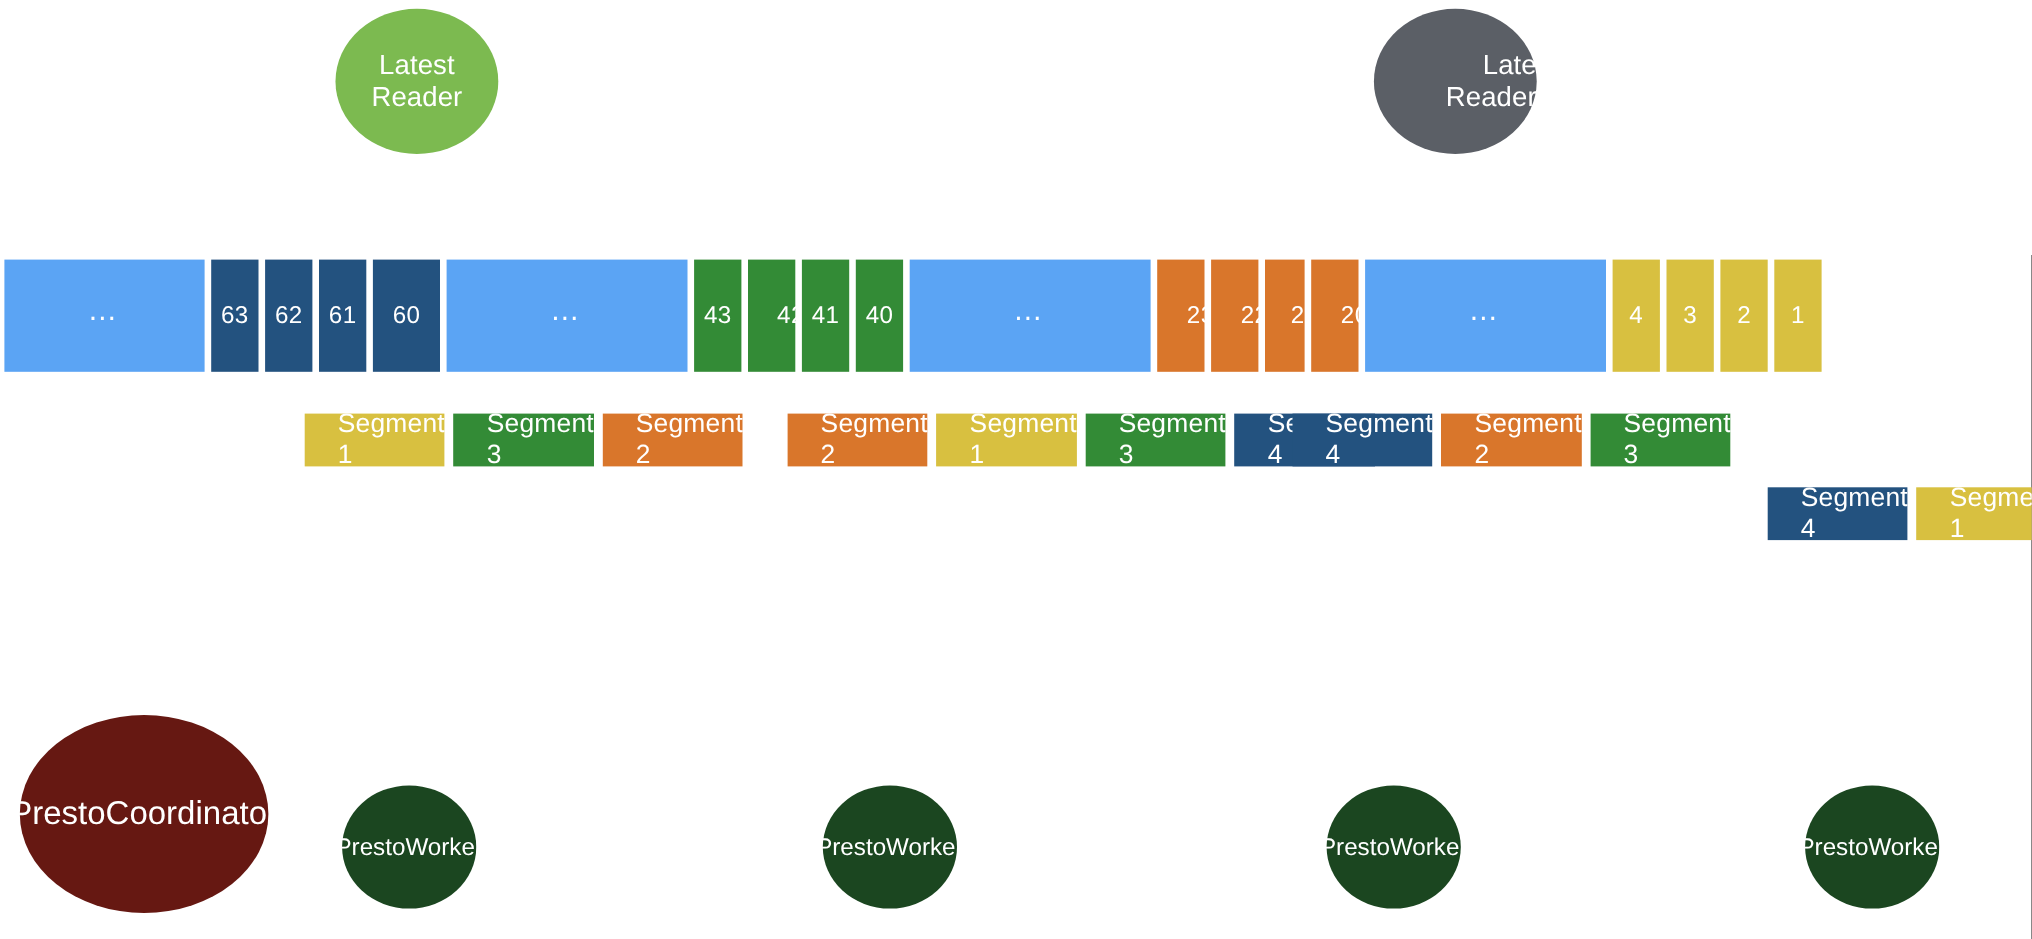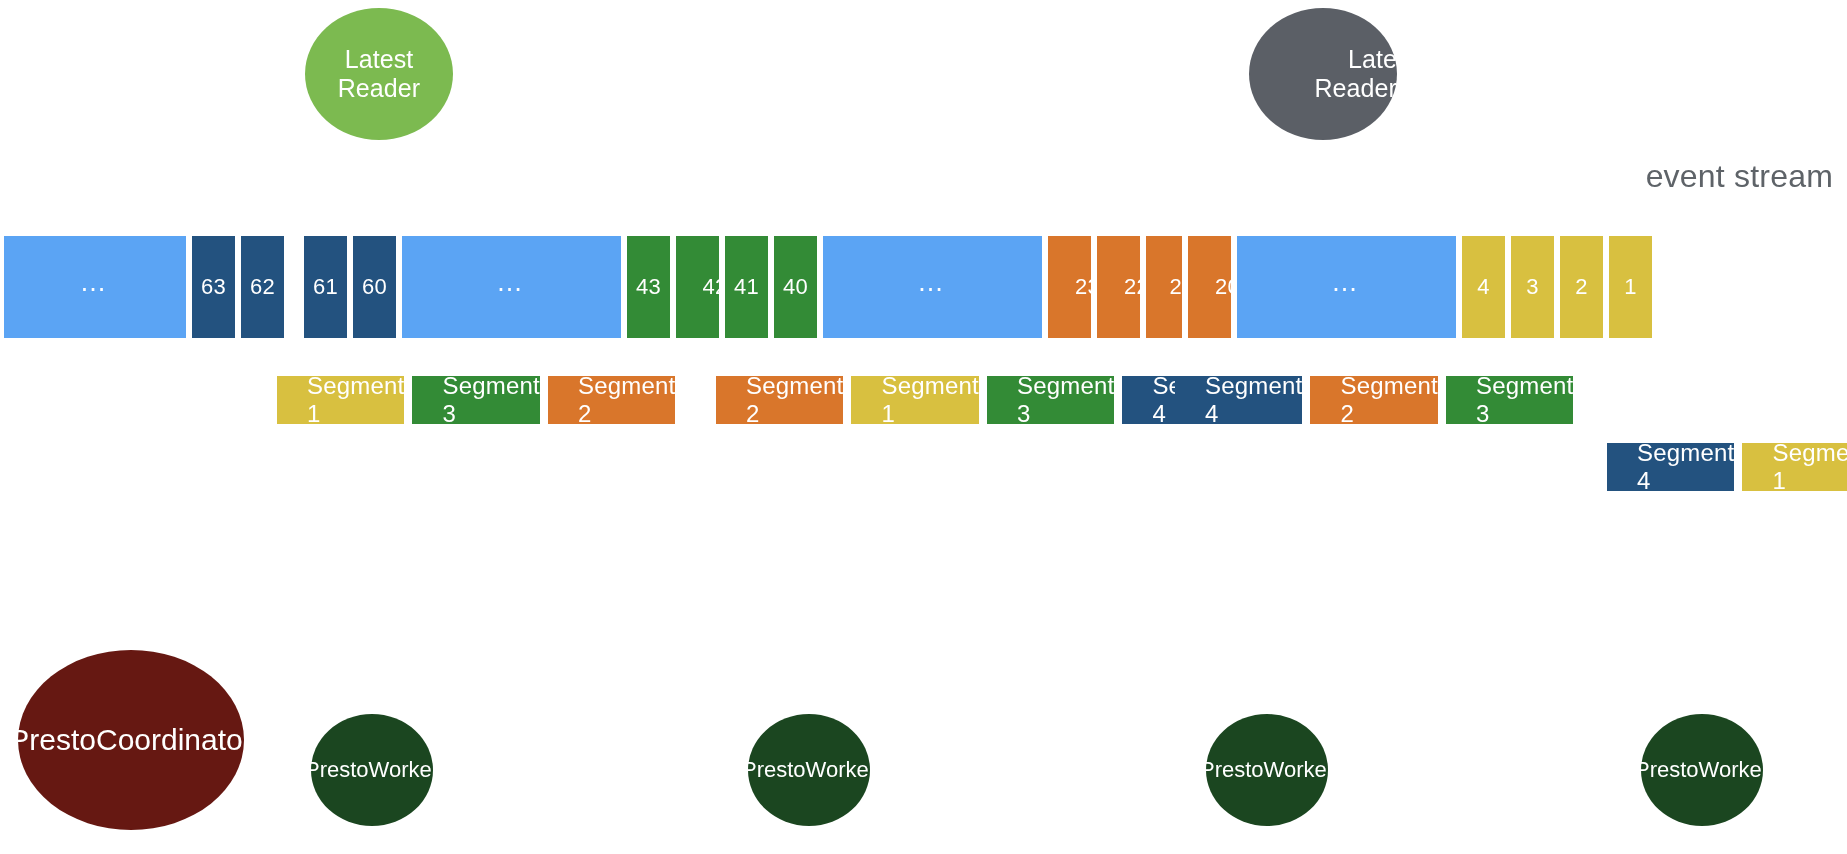--- a/index.html
+++ b/index.html
@@ -152,36 +152,35 @@
   <div class="reader" id="reader-latest">
     <span class="ln">Latest</span>
     <span class="ln">Reader</span>
   </div>
 
   <div class="reader" id="reader-late">
     <span class="ln">Late</span>
     <span class="ln">Reader</span>
   </div>
 
-  <div id="stream-label">event stream</div>
 
   <div id="stream">
       <div class="cell c-gap ellipsis" style="width: 182px;">
         <span>…</span>
       </div>
       <div class="cell c-blue" style="width: 43px;">
         <span>63</span>
       </div>
       <div class="cell c-blue" style="width: 43px;">
         <span>62</span>
       </div>
-      <div class="cell c-blue" style="width: 43px; margin-left: 14px;">
+      <div class="cell c-blue" style="width: 43px;">
         <span>61</span>
       </div>
-      <div class="cell c-blue" style="width: 43px;">
+      <div class="cell c-blue" style="width: 61px;">
         <span>60</span>
       </div>
       <div class="cell c-gap ellipsis" style="width: 219px;">
         <span>…</span>
       </div>
       <div class="cell c-green" style="width: 43px;">
         <span>43</span>
       </div>
       <div class="cell c-green" style="width: 43px; padding-left: 35px;">
         <span>42</span>

